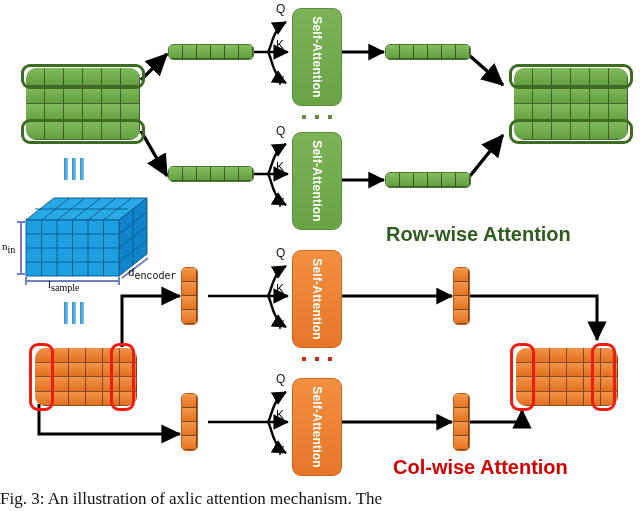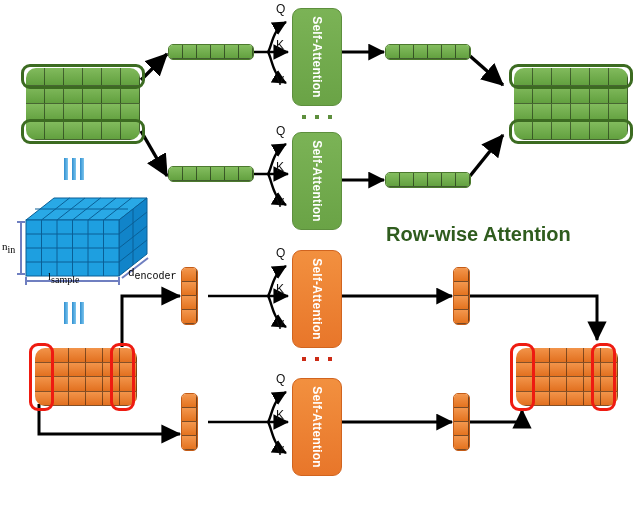--- a/index.html
+++ b/index.html
@@ -285,21 +285,21 @@
         <line x1="12" y1="85" x2="105" y2="85"></line>
         <line x1="12" y1="81" x2="12" y2="89"></line>
         <line x1="105" y1="81" x2="105" y2="89"></line>
         <line x1="108" y1="82" x2="134" y2="62"></line>
       </g>
     </svg>
   </div>
   <div class="axis-lbl" style="left:2px;top:240px;">
     <span>n</span><sub>in</sub>
   </div>
-  <div class="axis-lbl" style="left:48px;top:270px;">
+  <div class="axis-lbl" style="left:48px;top:278px;">
     <span>l</span><sub>sample</sub>
   </div>
   <div class="axis-lbl" style="left:128px;top:267px;font-family:Liberation Mono, monospace;">
     <span>d</span><sub>encoder</sub>
   </div>
 
   <div class="sep" style="left:64px;top:158px;">
     <i></i>
     <i></i>
     <i></i>
@@ -414,15 +414,17 @@
     <div class="cell"></div>
       <div class="cell"></div>
       <div class="cell"></div>
       <div class="cell"></div>
       <div class="cell"></div>
       <div class="cell"></div>
   </div>
   <div class="hl hl-col" style="left:510px;top:343px;width:25px;height:68px;"></div>
   <div class="hl hl-col" style="left:591px;top:343px;width:25px;height:68px;"></div>
 
-
+  <div class="title title-col" style="left:393px;top:456px;">Col-wise Attention</div>
+
+  <div class="caption" style="top:489px;">Fig. 3:  An   illustration   of   axlic   attention   mechanism.   The</div>
 
 </div>
 
 </body></html>

